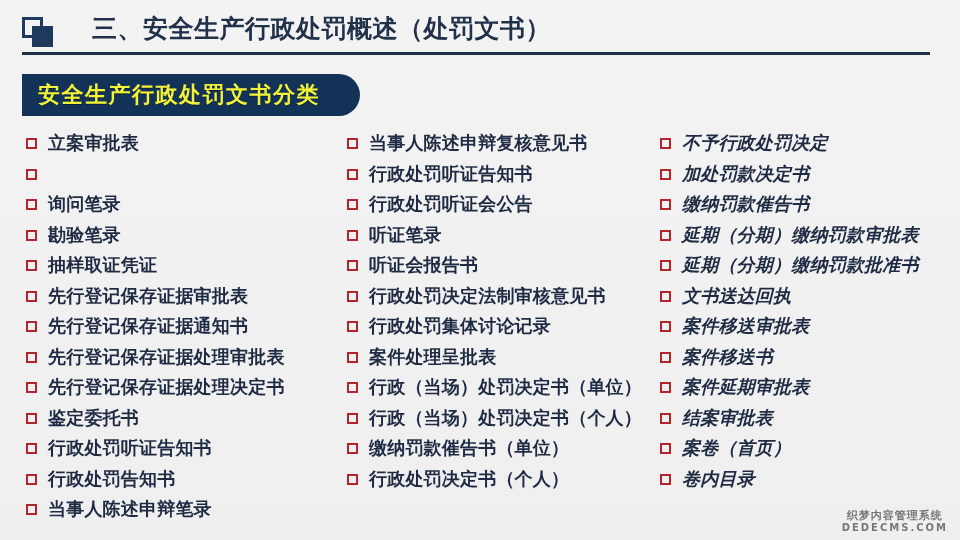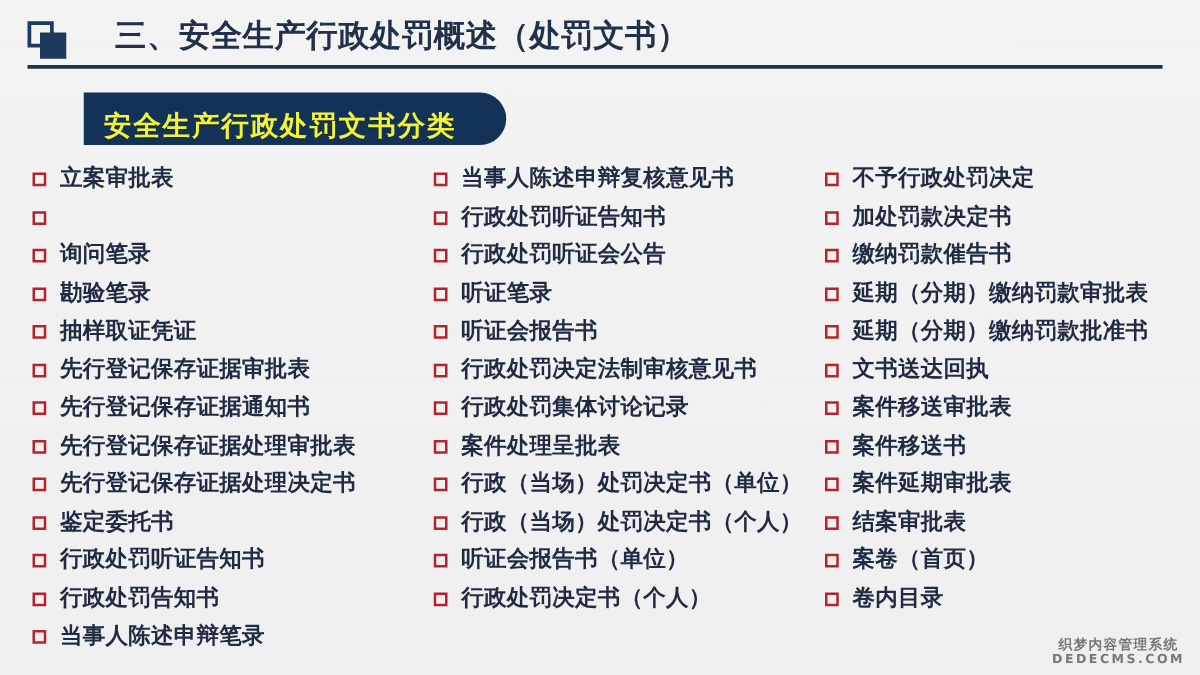--- a/index.html
+++ b/index.html
@@ -75,23 +75,22 @@
   #section-banner {
     position: absolute;
     left: 22px;
     top: 74px;
     height: 42px;
     min-width: 338px;
     padding: 0 34px 0 16px;
     background: #123257;
     border-radius: 0 21px 21px 0;
     display: flex;
-    align-items: flex-end;
+    align-items: center;
     box-sizing: border-box;
-    margin-left: 45px;
   }
   #section-banner-label {
     font-size: 22px;
     font-weight: bold;
     color: #f2f238;
     letter-spacing: 1.5px;
     white-space: nowrap;
     text-shadow: 0 1px 0 rgba(0,0,0,0.35);
   }
   
@@ -101,21 +100,21 @@
     top: 131px;
     width: 819px;
     height: 400px;
   }
   .doc-column {
     position: absolute;
     top: 0;
   }
   #column-1 { left: 26px; }
   #column-2 { left: 347px; }
-  #column-3 { left: 660px; }
+  #column-3 { left: 660px; font-style: italic; }
   .doc-item {
     display: flex;
     align-items: flex-start;
     height: 30.5px;
     white-space: nowrap;
   }
   .bullet-square {
     flex: 0 0 auto;
     width: 11px;
     height: 11px;
@@ -264,21 +263,21 @@
         <div class="doc-item">
           <span class="bullet-square"></span>
           <span class="doc-label">行政（当场）处罚决定书（单位）</span>
         </div>
         <div class="doc-item">
           <span class="bullet-square"></span>
           <span class="doc-label">行政（当场）处罚决定书（个人）</span>
         </div>
         <div class="doc-item">
           <span class="bullet-square"></span>
-          <span class="doc-label">听证会报告书（单位）</span>
+          <span class="doc-label">缴纳罚款催告书（单位）</span>
         </div>
         <div class="doc-item">
           <span class="bullet-square"></span>
           <span class="doc-label">行政处罚决定书（个人）</span>
         </div>
       </div>
     <div class="doc-column" id="column-3">
         <div class="doc-item">
           <span class="bullet-square"></span>
           <span class="doc-label">不予行政处罚决定</span>

